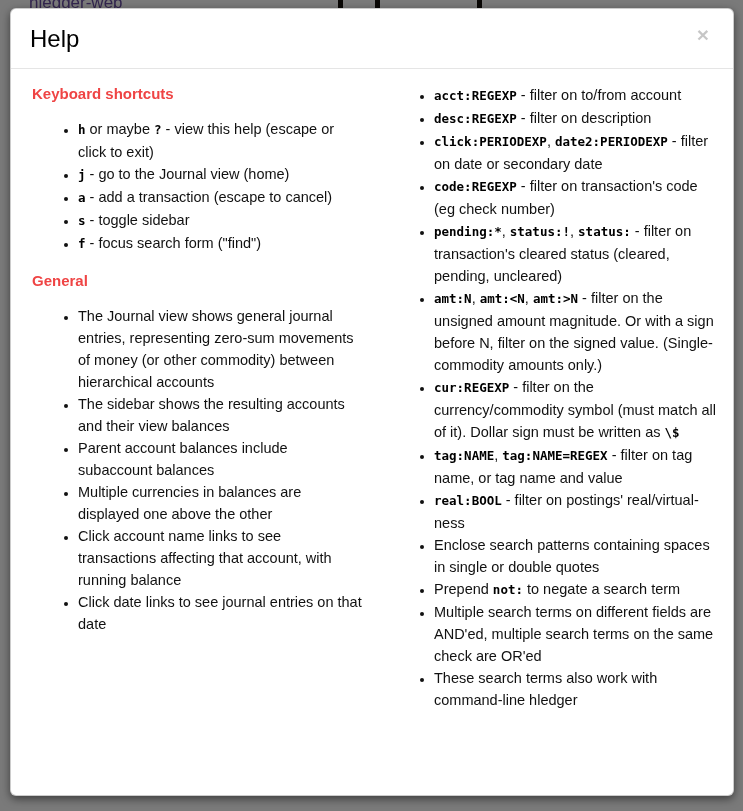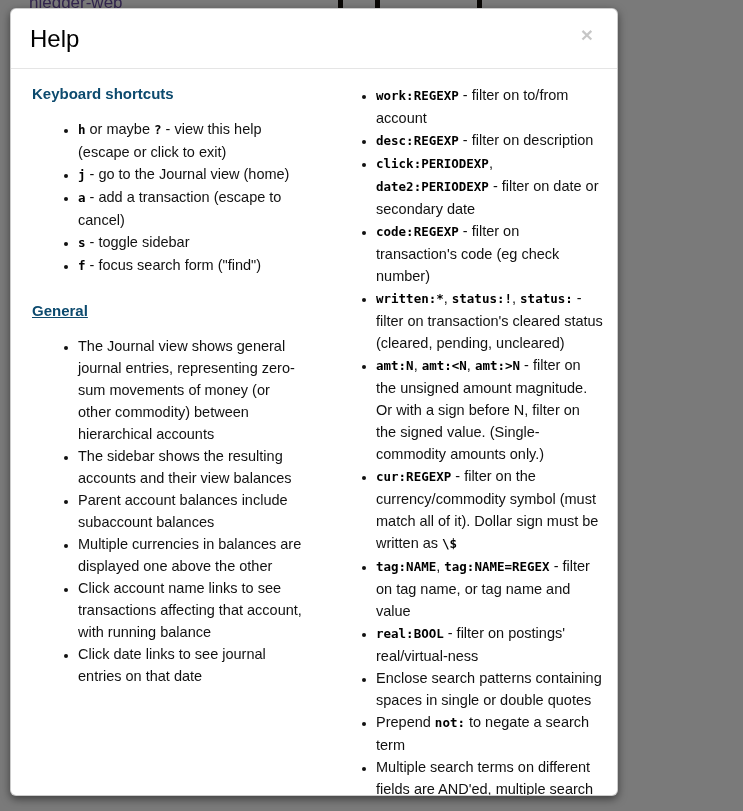--- a/index.html
+++ b/index.html
@@ -35,21 +35,21 @@
   
   .backdrop {
     position: absolute; inset: 0;
     background: rgba(0,0,0,0.52);
     z-index: 1;
   }
   
   .modal {
     position: absolute;
     left: 10px; top: 8px;
-    width: 608px; height: 788px;
+    width: 724px; height: 788px;
     background: #ffffff;
     border: 1px solid rgba(0,0,0,0.2);
     border-radius: 6px;
     box-shadow: 0 3px 9px rgba(0,0,0,0.5);
     z-index: 2;
     overflow: hidden;
   }
   .modal-header {
     padding: 14px 18px 13px 19px;
     border-bottom: 1px solid #e5e5e5;
@@ -76,25 +76,25 @@
   }
   .modal-body {
     padding: 15px 14px 15px 13px;
     display: flex;
     gap: 17px;
   }
   .col { flex: 1 1 0; min-width: 0; }
   .help-section h3 {
     font-size: 15px;
     font-weight: 700;
-    color: #0c4a6e;
+    color: #ef4444;
     margin: 0 0 14px 8px;
     line-height: 20px;
   }
-  .help-section + .help-section h3 { margin-top: 24px; text-decoration: underline; }
+  .help-section + .help-section h3 { margin-top: 16px; }
   .help-section ul {
     margin: 0 0 10px 0;
     padding-left: 54px;
     list-style: disc;
   }
   .help-section li {
     font-size: 14.5px;
     line-height: 22px;
     color: #111;
     padding-left: 0;
@@ -147,25 +147,25 @@
             <li>Parent account balances include subaccount balances</li>
             <li>Multiple currencies in balances are displayed one above the other</li>
             <li>Click account name links to see transactions affecting that account, with running balance</li>
             <li>Click date links to see journal entries on that date</li>
           </ul>
         </div>
       </div>
     <div class="col" id="col-right">
         <div class="help-section">
           <ul>
-            <li><code class="term">work:REGEXP</code> - filter on to/from account</li>
+            <li><code class="term">acct:REGEXP</code> - filter on to/from account</li>
             <li><code class="term">desc:REGEXP</code> - filter on description</li>
             <li><code class="term">click:PERIODEXP</code>, <code class="term">date2:PERIODEXP</code> - filter on date or secondary date</li>
             <li><code class="term">code:REGEXP</code> - filter on transaction's code (eg check number)</li>
-            <li><code class="term">written:*</code>, <code class="term">status:!</code>, <code class="term">status:</code> - filter on transaction's cleared status (cleared, pending, uncleared)</li>
+            <li><code class="term">pending:*</code>, <code class="term">status:!</code>, <code class="term">status:</code> - filter on transaction's cleared status (cleared, pending, uncleared)</li>
             <li><code class="term">amt:N</code>, <code class="term">amt:&lt;N</code>, <code class="term">amt:&gt;N</code> - filter on the unsigned amount magnitude. Or with a sign before N, filter on the signed value. (Single-commodity amounts only.)</li>
             <li><code class="term">cur:REGEXP</code> - filter on the currency/commodity symbol (must match all of it). Dollar sign must be written as <code class="term">\$</code></li>
             <li><code class="term">tag:NAME</code>, <code class="term">tag:NAME=REGEX</code> - filter on tag name, or tag name and value</li>
             <li><code class="term">real:BOOL</code> - filter on postings' real/virtual-ness</li>
             <li>Enclose search patterns containing spaces in single or double quotes</li>
             <li>Prepend <code class="term">not:</code> to negate a search term</li>
             <li>Multiple search terms on different fields are AND'ed, multiple search terms on the same check are OR'ed</li>
             <li>These search terms also work with command-line hledger</li>
           </ul>
         </div>

